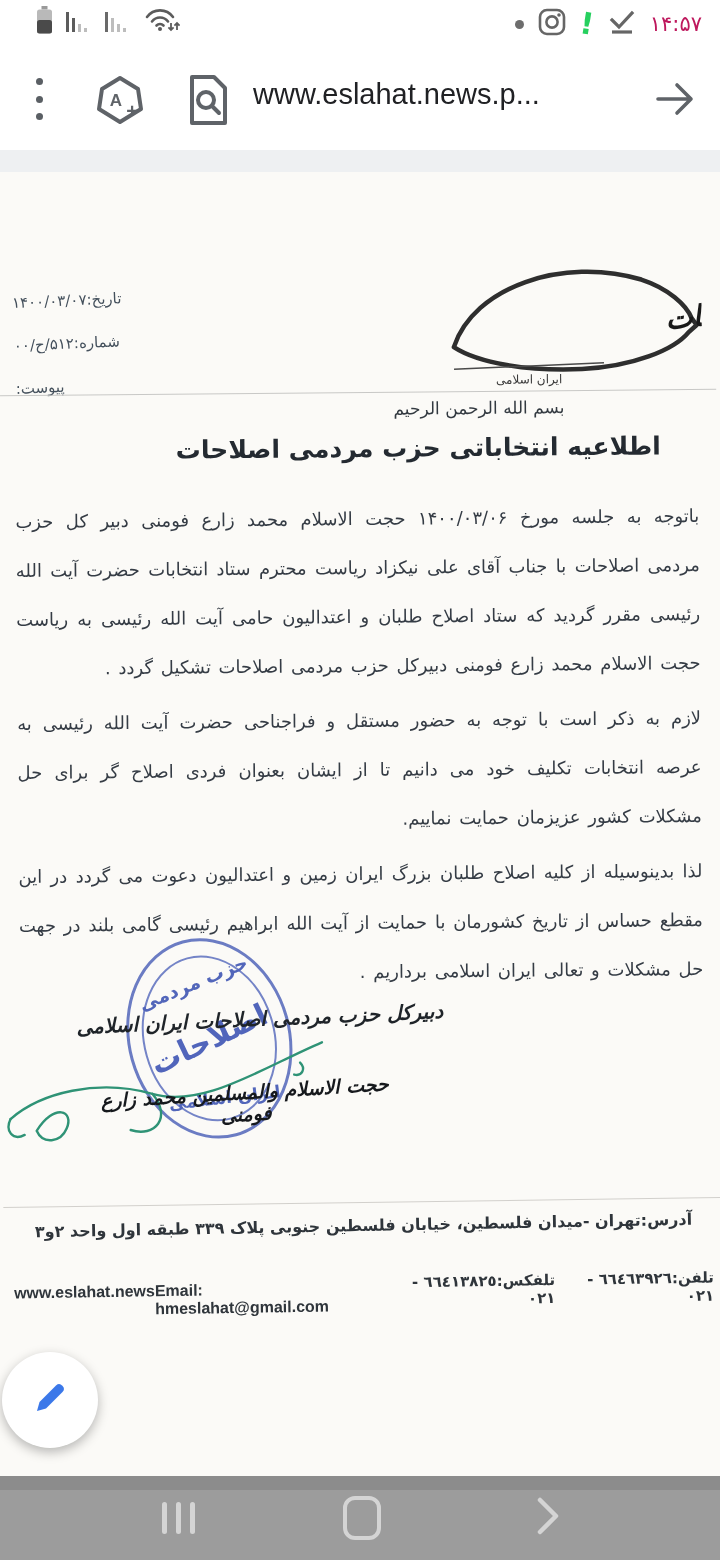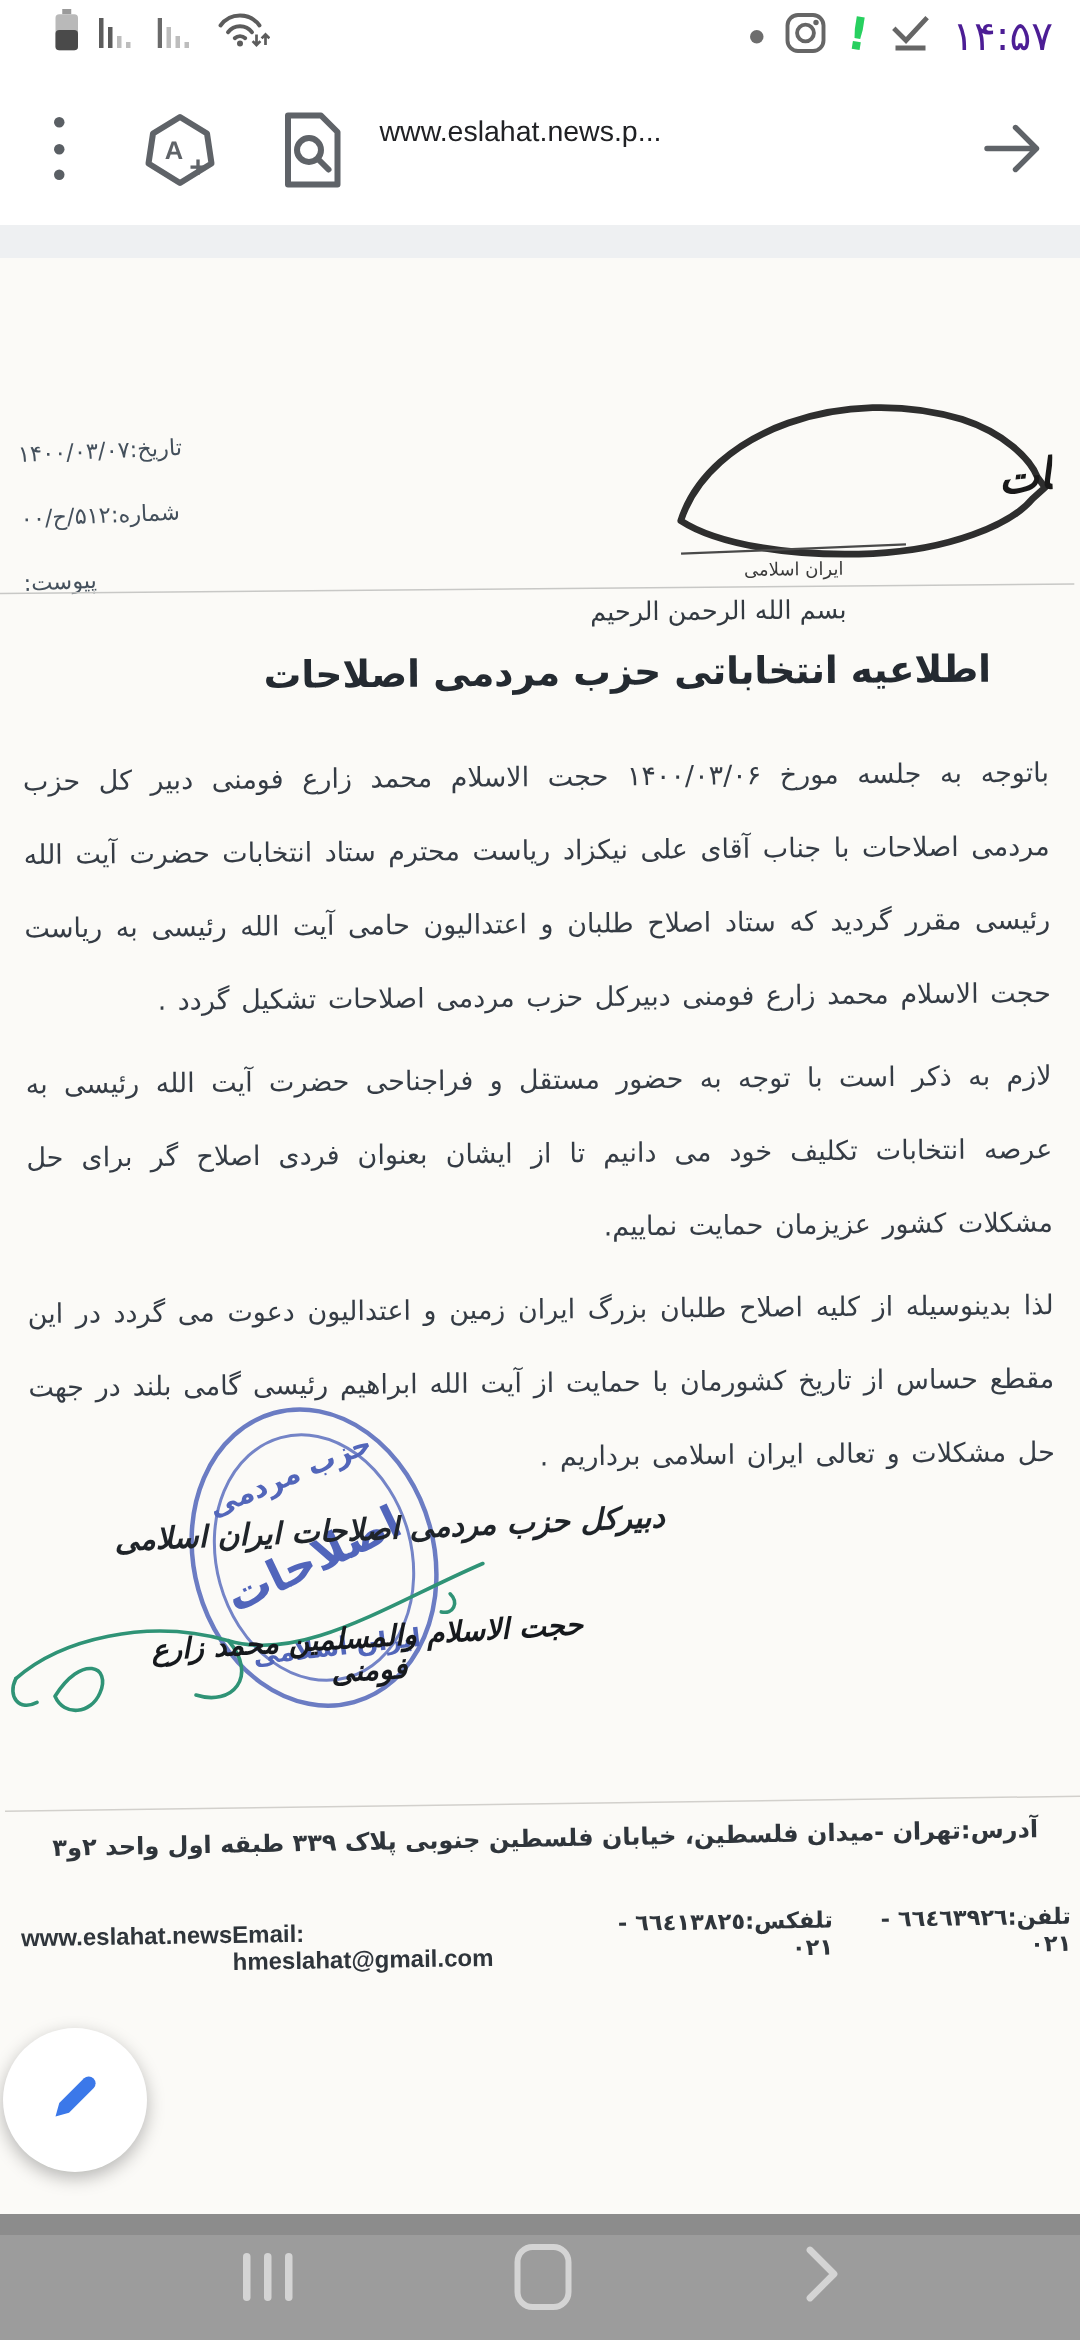--- a/index.html
+++ b/index.html
@@ -3,31 +3,31 @@
 <meta charset="utf-8">
 <style>
   html,body{margin:0;padding:0;background:#e9e9e9;}
   #screen{position:relative;width:720px;height:1560px;background:#ffffff;overflow:hidden;
           font-family:"DejaVu Sans",sans-serif;}
 
   
   .status-bar{position:absolute;top:0;left:0;right:0;height:48px;background:#fff;}
   .sb-left{position:absolute;left:36px;top:10px;display:flex;align-items:flex-end;gap:13px;height:28px;}
   .sb-right{position:absolute;right:18px;top:8px;display:flex;align-items:center;gap:14px;height:32px;}
-  .sb-time{font-size:27px;color:#4c1d95;letter-spacing:1px;}
+  .sb-time{font-size:21px;color:#be185d;letter-spacing:1px;}
   .notif-dot{width:9px;height:9px;border-radius:50%;background:#6d6d6d;}
   .excl{font-size:30px;font-weight:900;color:#27d05f;transform:rotate(9deg);line-height:1;}
 
   
   .toolbar{position:absolute;top:48px;left:0;right:0;height:102px;background:#fff;}
   .kebab{position:absolute;left:32px;top:26px;width:14px;height:50px;display:flex;flex-direction:column;
          justify-content:space-between;align-items:center;padding:4px 0;box-sizing:border-box;}
   .kebab i{width:7px;height:7px;border-radius:50%;background:#5a5f64;}
   .tb-icon{position:absolute;top:24px;}
-  .url-text{position:absolute;left:253px;top:30px;font-size:19px;color:#202124;
+  .url-text{position:absolute;left:253px;top:30px;font-size:29px;color:#202124;
             font-family:"Liberation Sans","DejaVu Sans",sans-serif;white-space:nowrap;}
   .fwd{position:absolute;right:22px;top:28px;}
   .chrome-divider{position:absolute;top:150px;left:0;right:0;height:22px;background:#eef0f2;
                   border-bottom:1px solid #e3e5e8;}
 
   
   .paper{position:absolute;top:172px;left:0;right:0;bottom:84px;background:#fbfaf7;direction:rtl;}
   .doc-rot{position:absolute;inset:0;transform:rotate(-0.5deg);}
   .meta{position:absolute;left:18px;top:104px;width:170px;text-align:left;transform:rotate(-2deg);
         color:#44505c;font-size:15px;line-height:43px;direction:rtl;}

